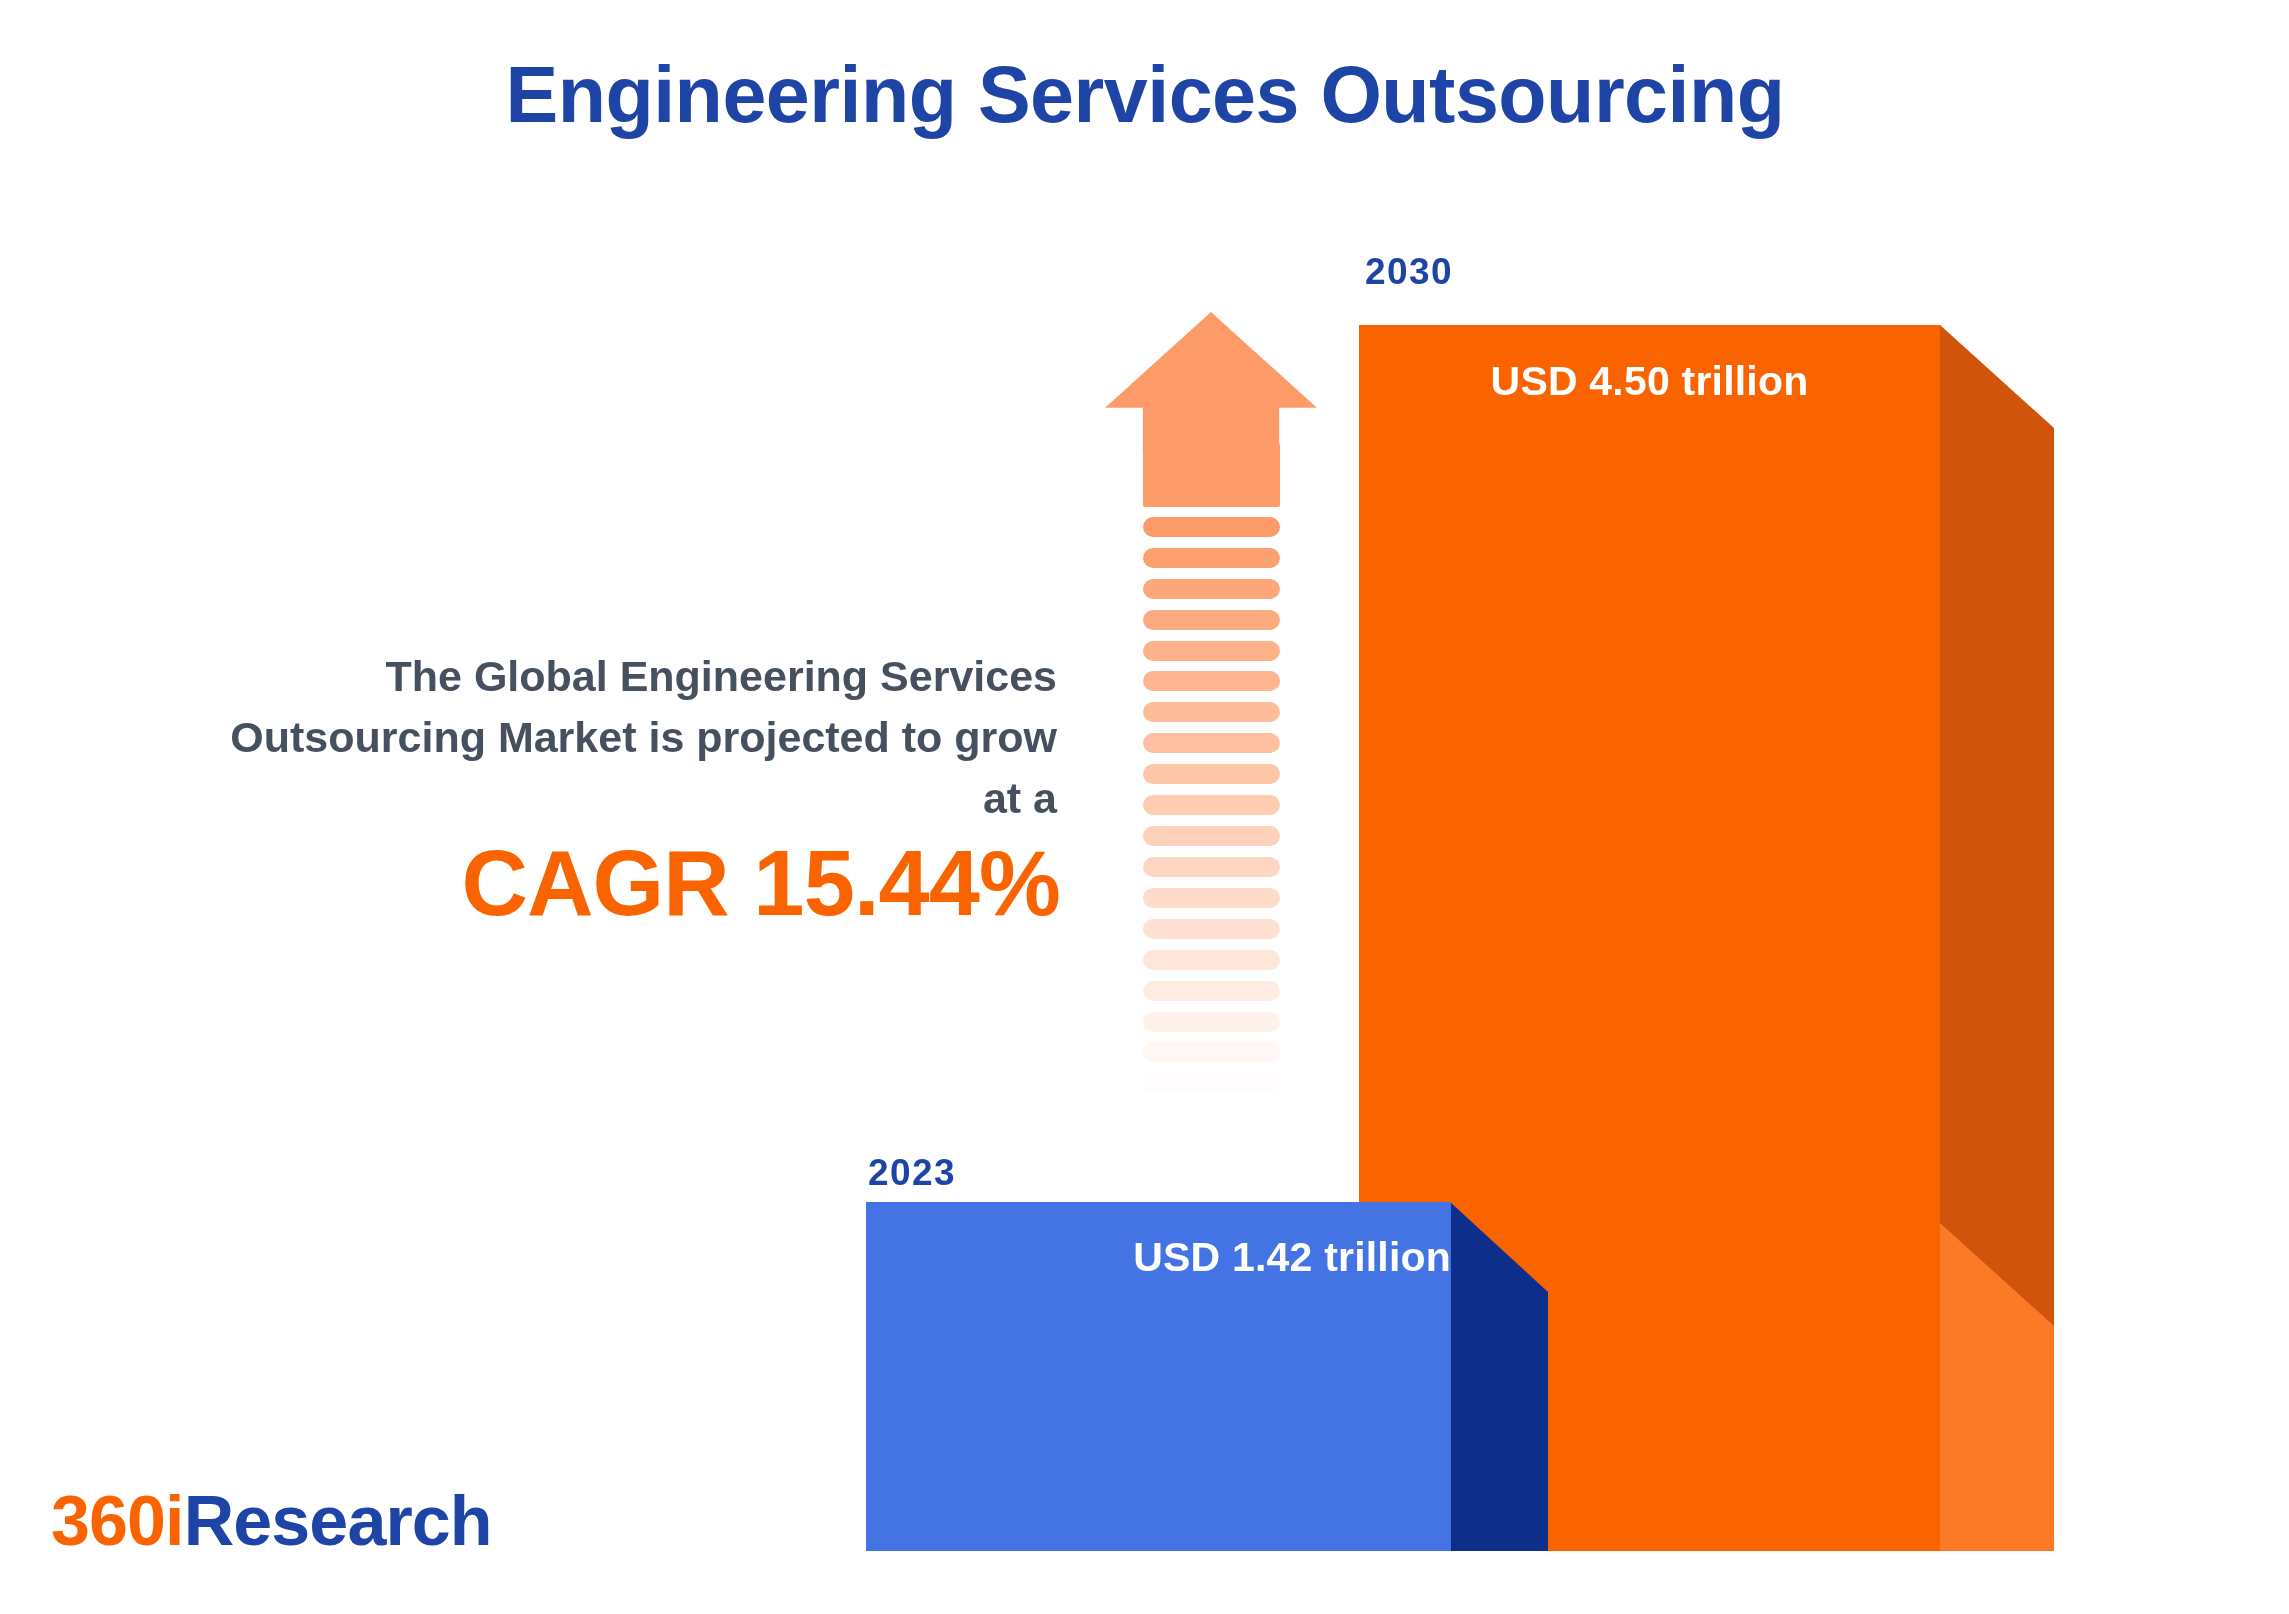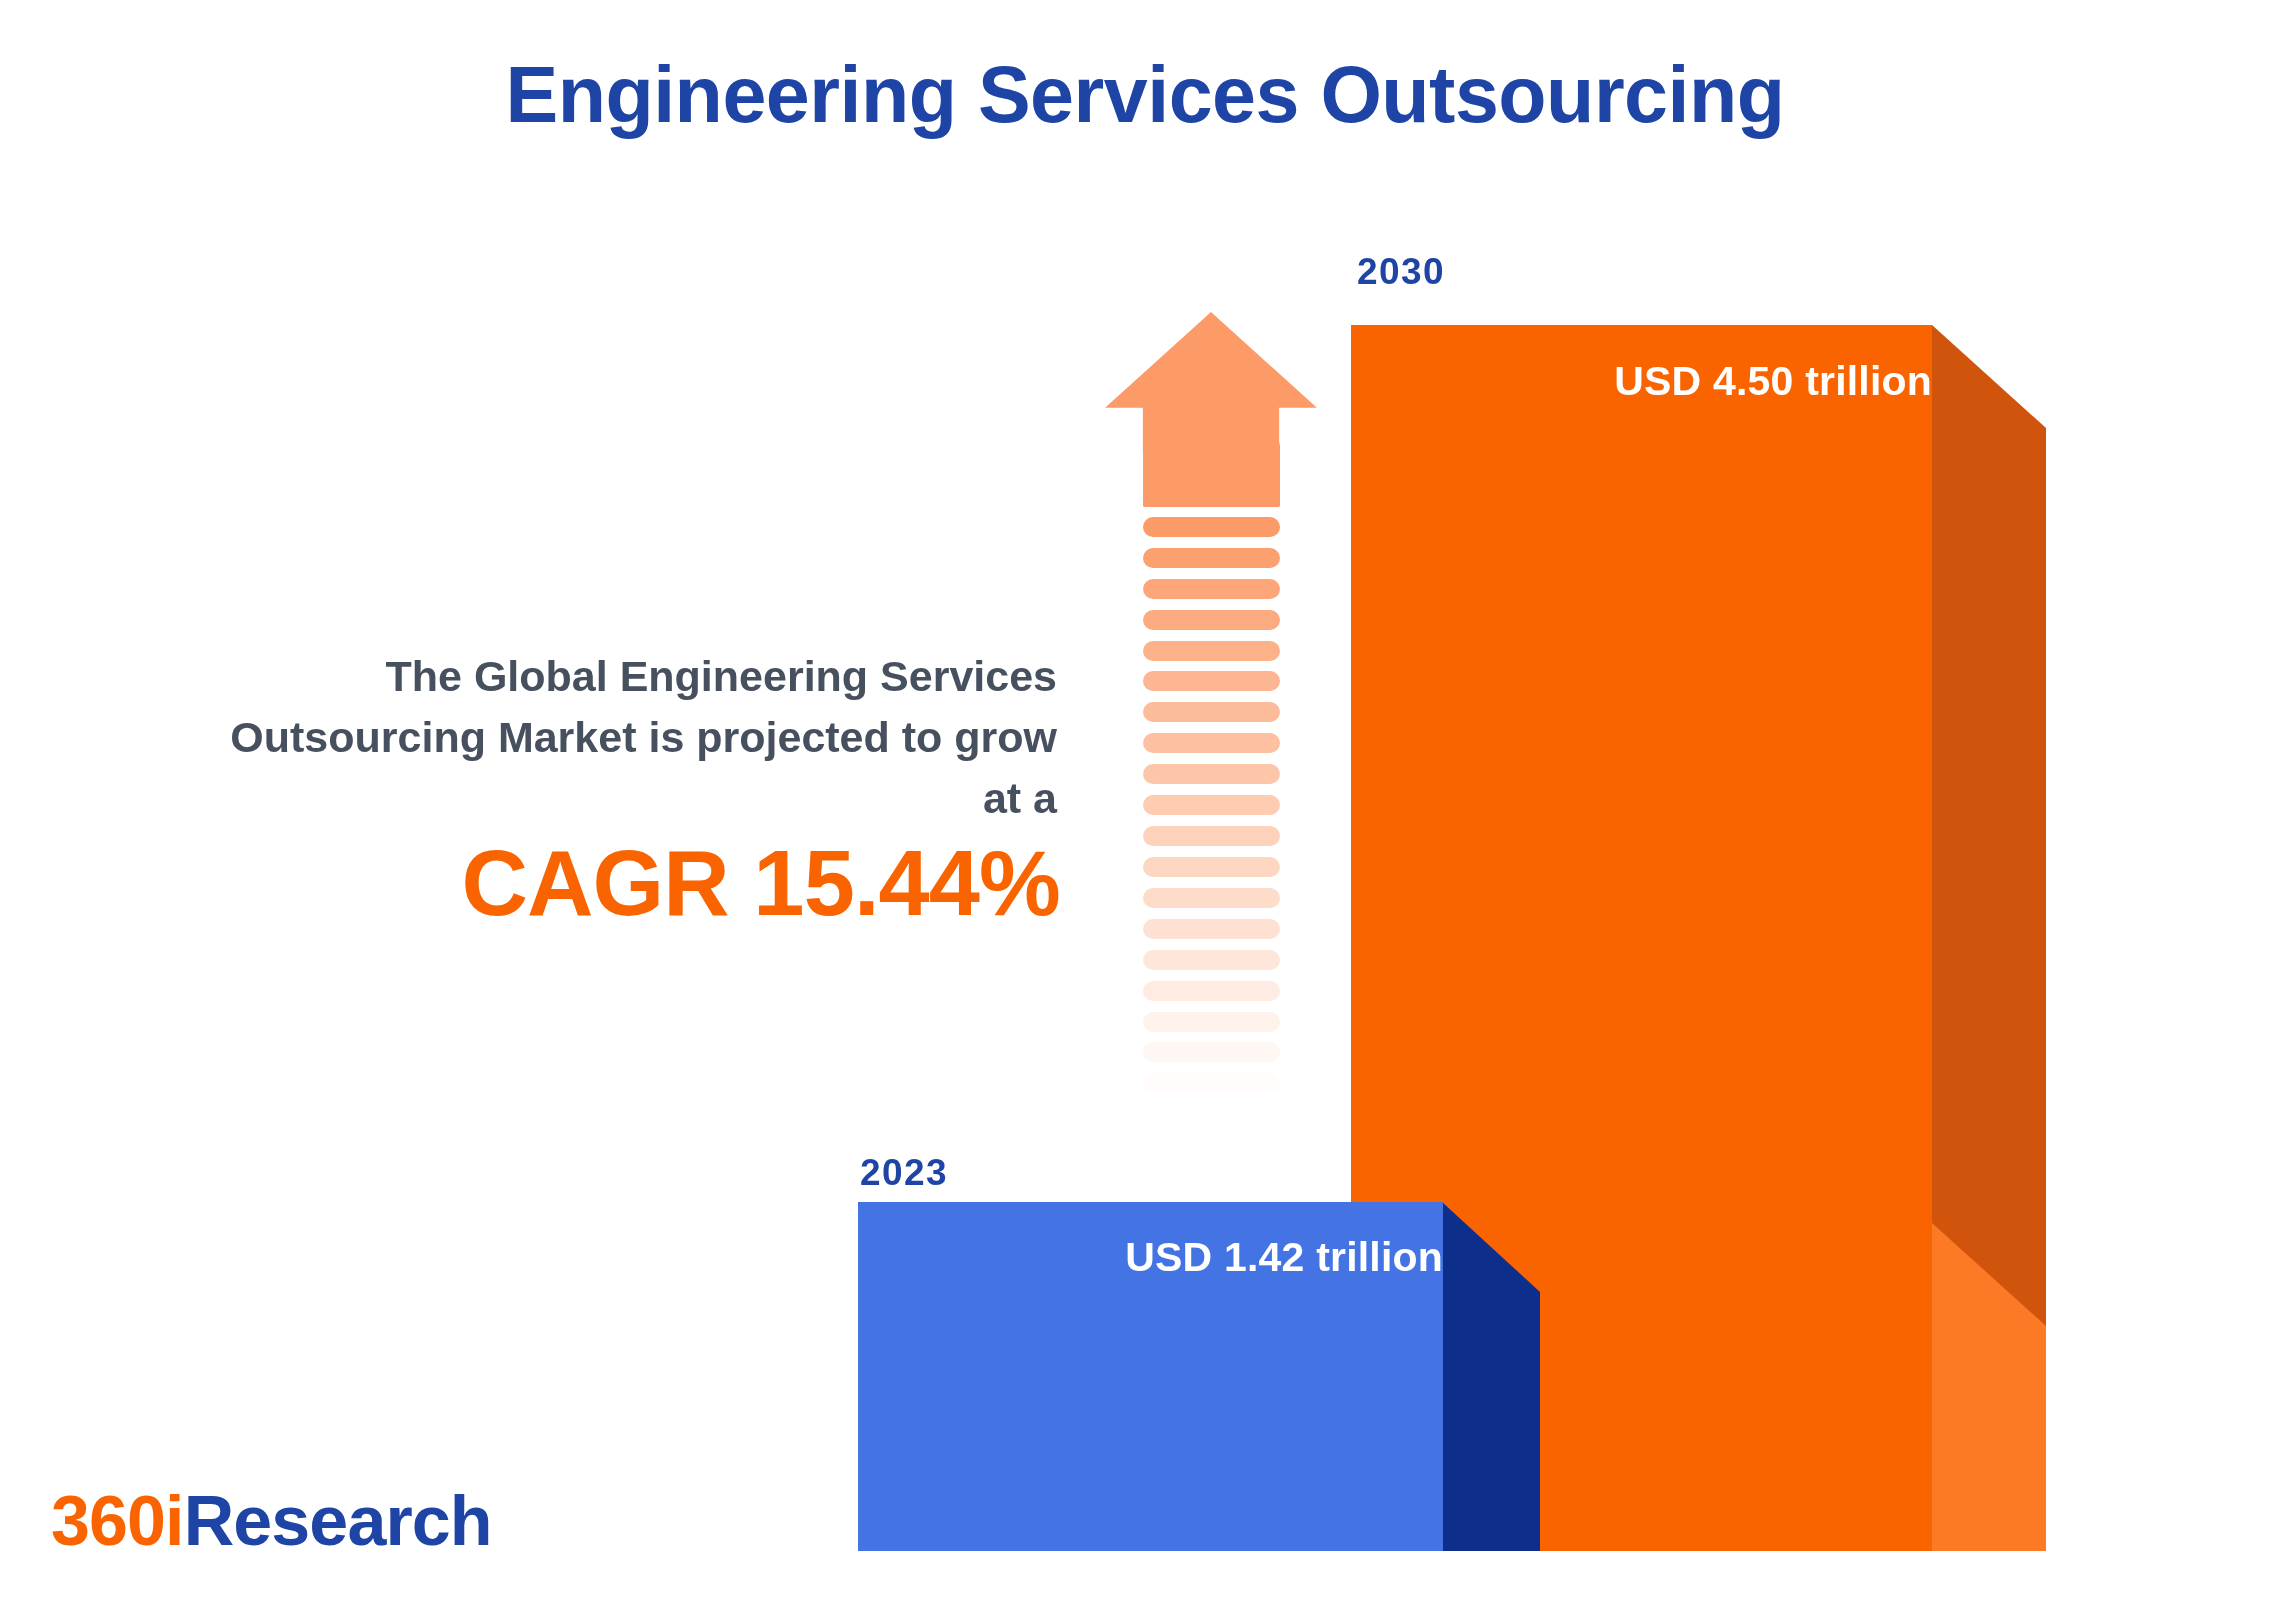--- a/index.html
+++ b/index.html
@@ -52,21 +52,21 @@
   }
   #arrow-neck{
     position:absolute;left:38px;top:129px;width:137px;height:66px;
     background:#FC9B68;border-radius:4.6px 4.6px 1.8px 1.8px;
   }
   .dash{
     position:absolute;left:38px;width:137px;height:20px;border-radius:10px;
   }
 
   
-  #stage{position:absolute;left:4px;top:0;width:2088px;height:1614px;border-radius:18px;}
+  #stage{position:absolute;left:12px;top:0;width:2088px;height:1614px;border-radius:18px;}
 
   
   #orange-side{
     position:absolute;left:1928px;top:325px;width:114px;height:1226px;
     background:#D1540C;
     clip-path:polygon(0 0, 100% 103px, 100% 100%, 0 100%);
   }
   
   #orange-floor{
     position:absolute;left:1518px;top:1223px;width:524px;height:328px;
@@ -88,21 +88,21 @@
   #blue-front{
     position:absolute;left:854px;top:1202px;width:585px;height:349px;
     background:#4474E3;
   }
 
   .bar-value{
     position:absolute;
     font-size:41px;font-weight:700;color:#ffffff;
     white-space:nowrap;letter-spacing:0.2px;
   }
-  #orange-value{left:1347px;top:358px;width:581px;text-align:right;}
+  #orange-value{left:1347px;top:358px;width:581px;text-align:center;}
   #blue-value{left:854px;top:1234px;width:585px;text-align:right;}
 
   .year-label{
     position:absolute;
     font-size:37px;font-weight:700;color:#1E45A5;
     letter-spacing:1.4px;white-space:nowrap;
   }
   #year-2030{left:1353px;top:251px;}
   #year-2022{left:856px;top:1152px;}
 

